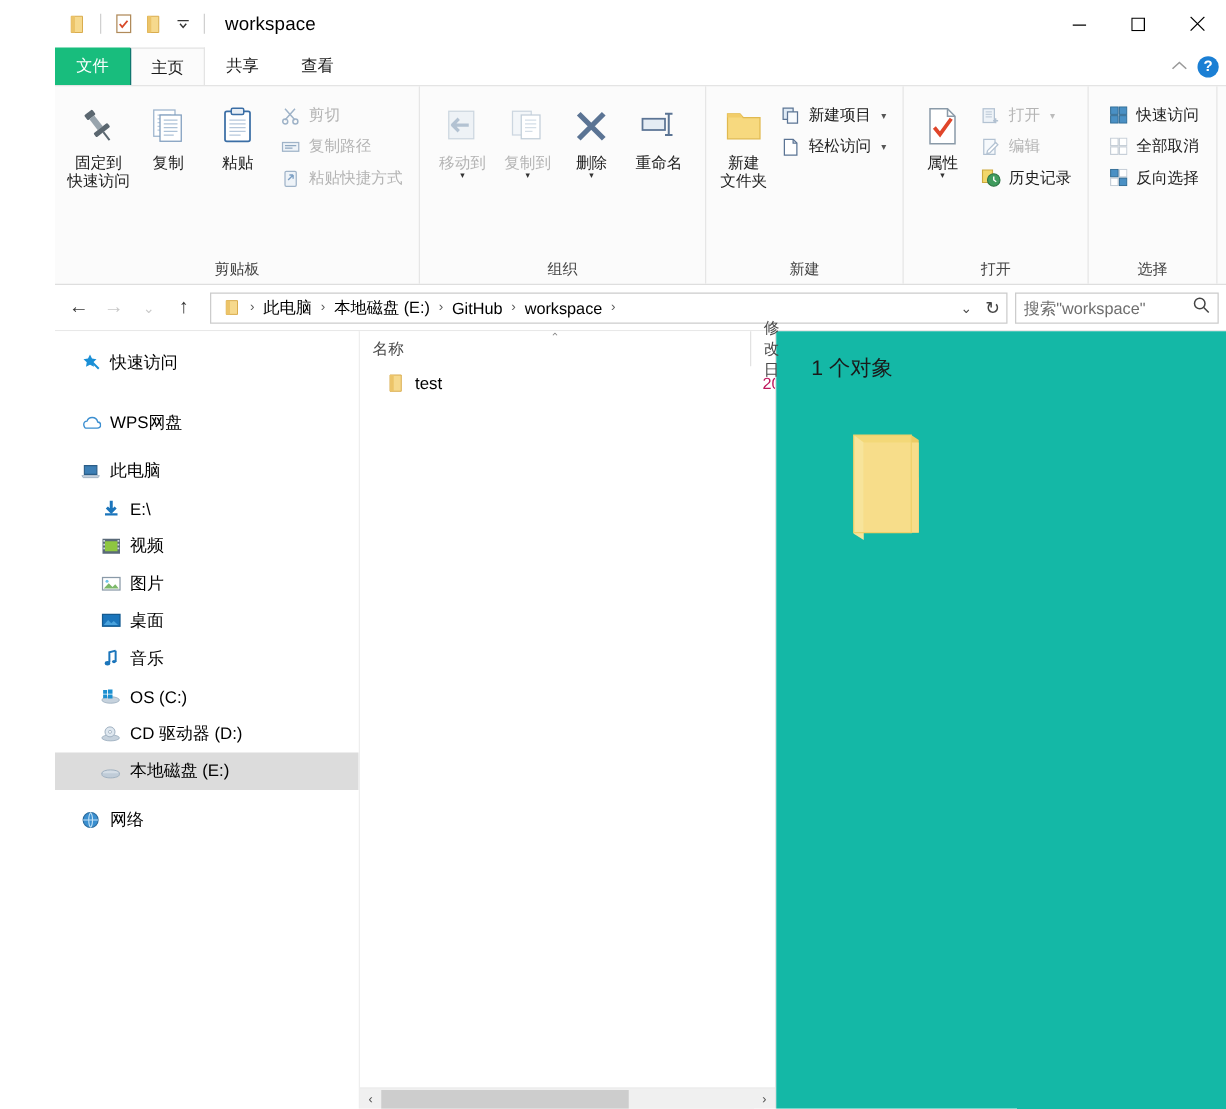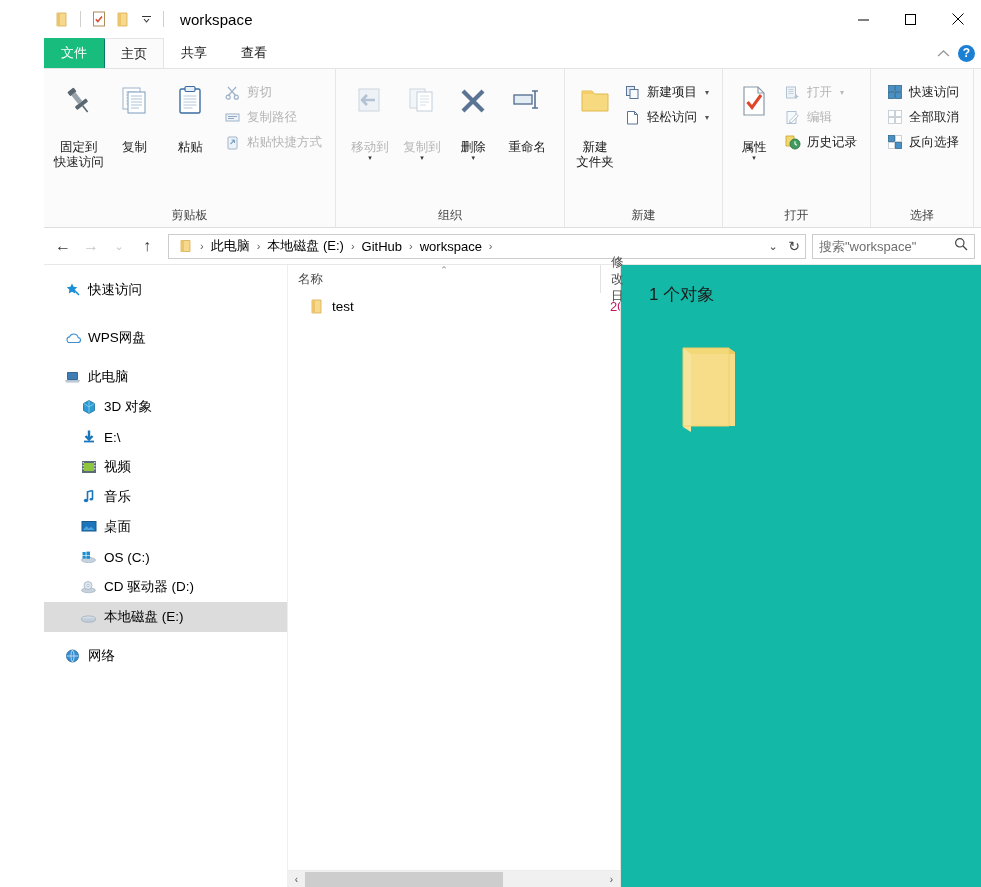--- a/index.html
+++ b/index.html
@@ -56,21 +56,21 @@
   .rgroup { display: flex; flex-direction: column; position: relative; height: 100%; }
   .rgroup + .rgroup { border-left: 1px solid #e6e6e6; }
   .rgroup-body { flex: 1; display: flex; align-items: flex-start; padding: 8px 8px 0 8px; gap: 2px; }
   .rgroup-label { height: 24px; font-size: 12px; color: #444; display:flex; align-items:center; justify-content:center; }
 
   .bigbtn {
     width: 62px; display: flex; flex-direction: column; align-items: center;
     padding-top: 4px; cursor: default; border-radius:2px;
   }
   .bigbtn .ico { height: 40px; display: flex; align-items: center; justify-content: center; }
-  .bigbtn .lbl { font-size: 12.5px; color: #202020; text-align: center; line-height: 15px; margin-top:19px; }
+  .bigbtn .lbl { font-size: 12.5px; color: #202020; text-align: center; line-height: 15px; margin-top:2px; }
   .bigbtn.dis .lbl { color: #b4b4b4; }
 
   .smallcol { display: flex; flex-direction: column; padding-top: 3px; gap: 1px; }
   .smallbtn {
     display: flex; align-items: center; gap: 6px; height: 24px; padding: 0 5px;
     font-size: 12.5px; color: #202020; cursor: default; border-radius:2px; white-space:nowrap;
   }
   .smallbtn.dis { color: #b4b4b4; }
   .smallbtn .si { width: 17px; height:17px; display:flex; align-items:center; justify-content:center; flex:0 0 17px;}
   .dd-caret { font-size: 8px; color: #555; margin-left: 2px; }
@@ -556,29 +556,20 @@
       <div class="nav-item">
         <span class="nav-ico">
           <svg width="17" height="14" viewBox="0 0 17 14">
               <path d="M3.5 2.5h10v7h-10z" fill="#3d7fb5" stroke="#2b5d87" stroke-width=".9"></path>
               <path d="M1.5 10.5h14l-1 1.6h-12z" fill="#c9d6e2" stroke="#9fb0c0" stroke-width=".7"></path>
             </svg>
         </span>
         <span>此电脑</span>
       </div>
 
-      <div class="nav-item indent">
-        <span class="nav-ico">
-          <svg width="16" height="16" viewBox="0 0 16 16">
-              <path d="M8 1.5l5.5 3v7L8 14.5 2.5 11.5v-7z" fill="#2d9bd4" stroke="#1c6f9c" stroke-width=".8"></path>
-              <path d="M8 1.5v6.3l5.5-3.3M8 7.8v6.7M8 7.8L2.5 4.5" fill="none" stroke="#8fd4f0" stroke-width=".8"></path>
-            </svg>
-        </span>
-        <span>3D 对象</span>
-      </div>
 
       <div class="nav-item indent">
         <span class="nav-ico">
           <svg width="16" height="16" viewBox="0 0 16 16">
               <path d="M8 1.5v8.5M4.5 7L8 10.5 11.5 7" fill="none" stroke="#1b75bb" stroke-width="2.4"></path>
               <path d="M3 12.5h10" stroke="#1b75bb" stroke-width="1.8"></path>
             </svg>
         </span>
         <span>E:\</span>
       </div>
@@ -594,42 +585,52 @@
                 <rect x="1.6" y="8" width="1.4" height="1.4"></rect>
                 <rect x="13" y="2" width="1.4" height="1.4"></rect>
                 <rect x="13" y="5" width="1.4" height="1.4"></rect>
                 <rect x="13" y="8" width="1.4" height="1.4"></rect>
               </g>
             </svg>
         </span>
         <span>视频</span>
       </div>
 
-
+      <div class="nav-item indent">
+        <span class="nav-ico">
+          <svg width="16" height="14" viewBox="0 0 16 14">
+              <rect x="1" y="2" width="14" height="10" fill="#fff" stroke="#8a9aa8" stroke-width="1"></rect>
+              <path d="M2 10.8l4-4.2 3 3 2.2-2.2 2.8 3.4z" fill="#7cb86a"></path>
+              <circle cx="4.6" cy="5" r="1.2" fill="#6fc3e8"></circle>
+            </svg>
+        </span>
+        <span>图片</span>
+      </div>
+
+
+      <div class="nav-item indent">
+        <span class="nav-ico">
+          <svg width="16" height="14" viewBox="0 0 16 14">
+              <rect x="1" y="1.5" width="14" height="9.5" fill="#1b75bb" stroke="#145a90" stroke-width="1"></rect>
+              <path d="M2 10l3.5-4 2.5 2.5 2-1.8 3.5 3.3z" fill="#4aa3dd"></path>
+            </svg>
+        </span>
+        <span>桌面</span>
+      </div>
 
       <div class="nav-item indent">
         <span class="nav-ico">
           <svg width="14" height="16" viewBox="0 0 14 16">
               <path d="M10.5 1.5v9" stroke="#1b75bb" stroke-width="1.6" fill="none"></path>
               <path d="M10.5 1.5l-5 1.3v8" stroke="#1b75bb" stroke-width="1.6" fill="none"></path>
               <ellipse cx="4" cy="11.5" rx="2.2" ry="1.8" fill="#1b75bb"></ellipse>
               <ellipse cx="9.2" cy="10.2" rx="1.6" ry="1.3" fill="#1b75bb"></ellipse>
             </svg>
         </span>
         <span>音乐</span>
-      </div>
-
-      <div class="nav-item indent">
-        <span class="nav-ico">
-          <svg width="16" height="14" viewBox="0 0 16 14">
-              <rect x="1" y="1.5" width="14" height="9.5" fill="#1b75bb" stroke="#145a90" stroke-width="1"></rect>
-              <path d="M2 10l3.5-4 2.5 2.5 2-1.8 3.5 3.3z" fill="#4aa3dd"></path>
-            </svg>
-        </span>
-        <span>桌面</span>
       </div>
 
       <div class="nav-item indent">
         <span class="nav-ico">
           <svg width="17" height="14" viewBox="0 0 17 14">
               <ellipse cx="8.5" cy="10" rx="7" ry="2.6" fill="#c6d2dd" stroke="#9fb0c0" stroke-width=".7"></ellipse>
               <g fill="#1b8fd0">
                 <rect x="2.5" y="2" width="3.2" height="3"></rect>
                 <rect x="6.4" y="1.6" width="3.6" height="3.4"></rect>
                 <rect x="2.5" y="5.6" width="3.2" height="3"></rect>

